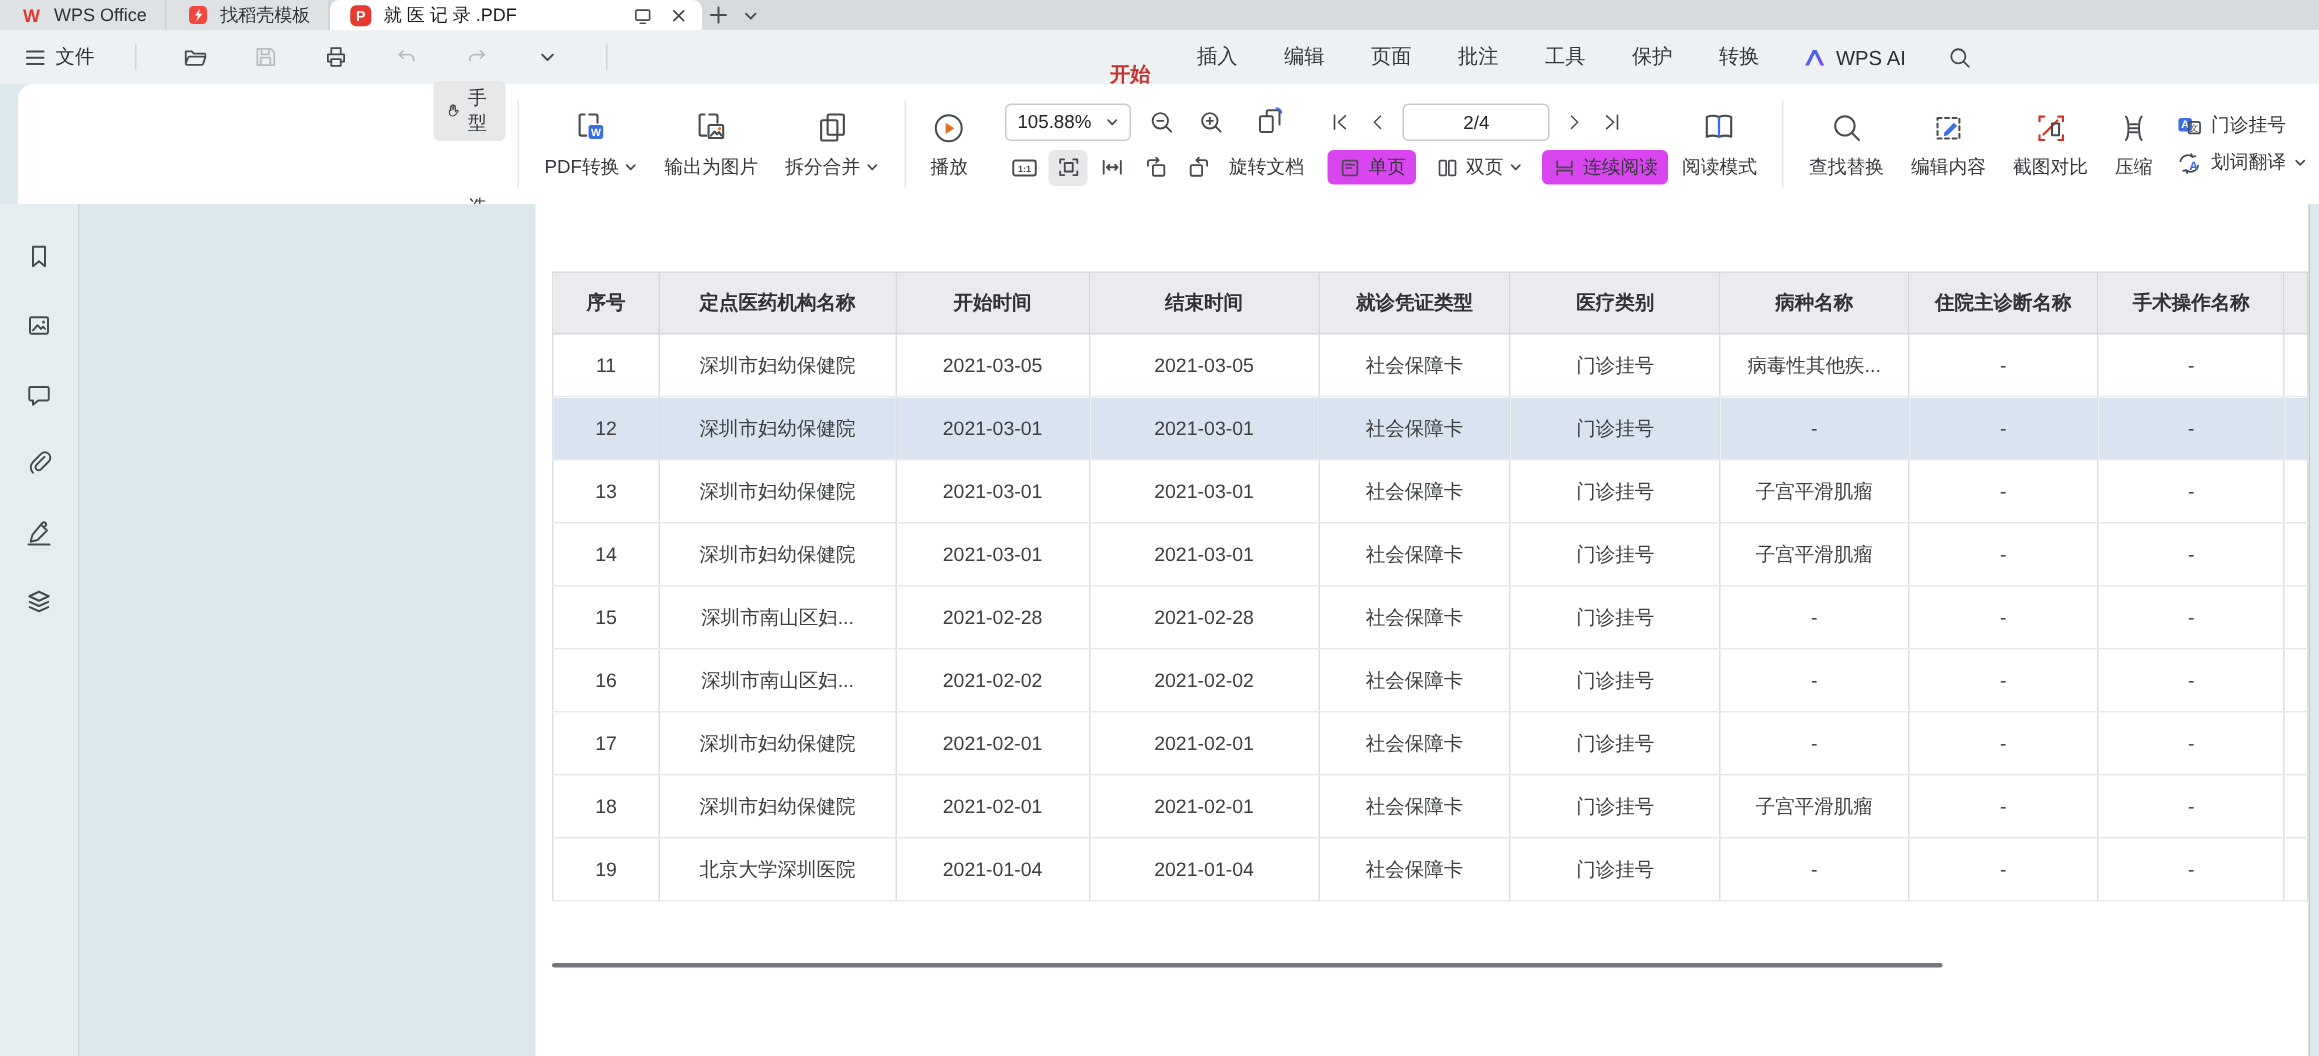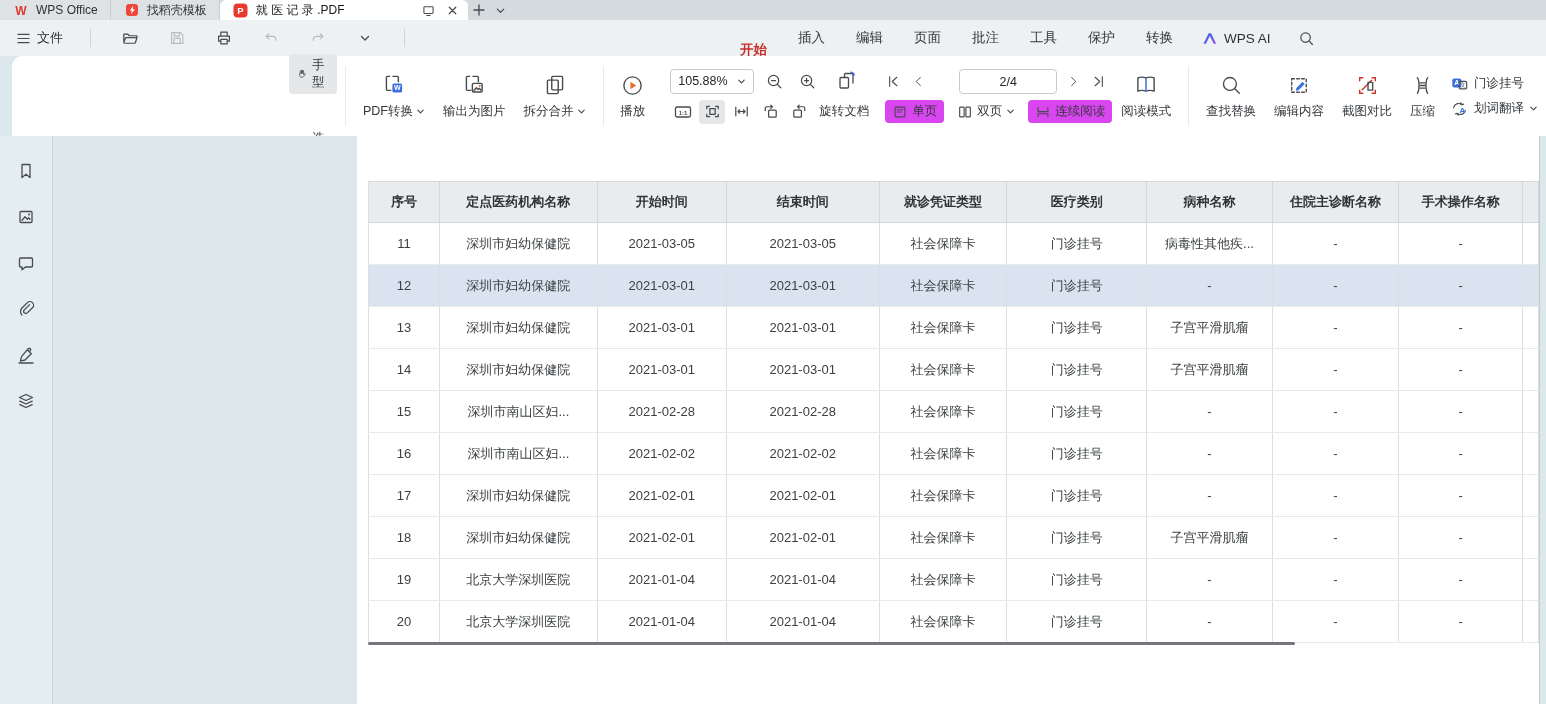--- a/index.html
+++ b/index.html
@@ -38,21 +38,21 @@
   .tool-col { display:flex; flex-direction:column; gap:5px; justify-content:center; }
   .tool-row { display:flex; align-items:center; gap:5px; font-size:12.5px; color:#33373b; padding:3px 8px; border-radius:4px;margin-top:28px; }
   .tool-row.sel { background:#e6e7e8; }
   .bigbtn { display:flex; flex-direction:column; align-items:center; justify-content:space-between; gap:5px; padding:0 9px; font-size:12.5px; color:#33373b; }
   .bigbtn .lbl { display:flex; align-items:center; gap:3px; white-space:nowrap; }
   .two-rows { display:flex; flex-direction:column; justify-content:center; gap:6px; }
   .r-top, .r-bot { display:flex; align-items:center; }
   .combo { width:84px; height:25px; border:1px solid #c7cacd; border-radius:4px; display:flex; align-items:center; font-size:12.5px; color:#232629; padding:0 7px; justify-content:space-between; background:#fff; }
   .sq { width:26px; height:24px; display:flex; align-items:center; justify-content:center; border-radius:4px; }
   .sq.sel { background:#e6e7e8; }
-  .pagebox { width:98px; height:25px; border:1px solid #c7cacd; border-radius:4px; display:flex; align-items:center; justify-content:center; font-size:12.5px; color:#232629; background:#fff;margin-left:24px; }
+  .pagebox { width:98px; height:25px; border:1px solid #c7cacd; border-radius:4px; display:flex; align-items:center; justify-content:center; font-size:12.5px; color:#232629; background:#fff; }
   .mode-btn { display:flex; align-items:center; gap:4px; font-size:12.5px; color:#33373b; padding:3px 7px; border-radius:4px; white-space:nowrap; }
   .mode-btn.sel { background:#d946ef; }
   .trans-col { display:flex; flex-direction:column; gap:7px; justify-content:center; padding-left:6px; }
   .trans-row { display:flex; align-items:center; gap:5px; font-size:12.5px; color:#33373b; white-space:nowrap; }
 
   
   #sidebar { position:absolute; left:0; top:136px; width:53px; bottom:0; background:#e4eef1; border-right:1px solid #ccd4d8; display:flex; flex-direction:column; align-items:center; padding-top:22px; gap:20px; }
   .sb-btn { width:26px; height:26px; display:flex; align-items:center; justify-content:center; }
   #viewer { position:absolute; left:54px; top:136px; right:0; bottom:0; background:#dde8ed; }
   #page { position:absolute; left:303px; top:0; width:1183px; height:568px; background:#ffffff; border-right:1px solid #c3cbc7;padding-left:43px; }
@@ -600,29 +600,17 @@
     <td>北京大学深圳医院</td>
     <td>2021-01-04</td>
     <td>2021-01-04</td>
     <td>社会保障卡</td>
     <td>门诊挂号</td>
     <td>-</td>
     <td>-</td>
     <td>-</td>
     <td></td>
   </tr>
-          <tr>
-    <td>20</td>
-    <td>北京大学深圳医院</td>
-    <td>2021-01-04</td>
-    <td>2021-01-04</td>
-    <td>社会保障卡</td>
-    <td>门诊挂号</td>
-    <td>-</td>
-    <td>-</td>
-    <td>-</td>
-    <td></td>
-  </tr>
         </tbody>
     </table>
     <div id="table-bottom-line"></div>
   </div>
 </div>
 
 </body></html>

